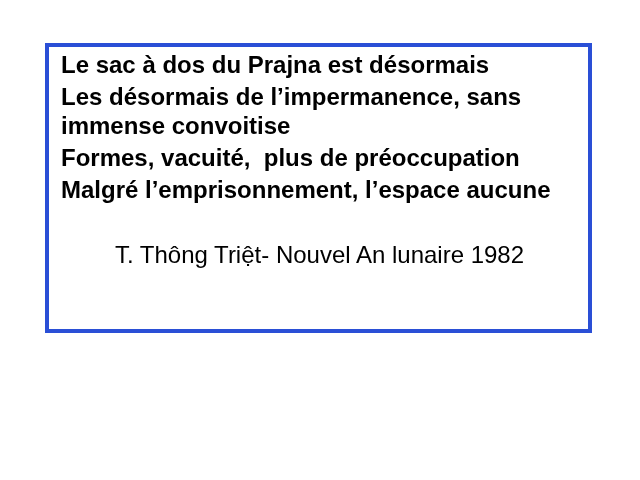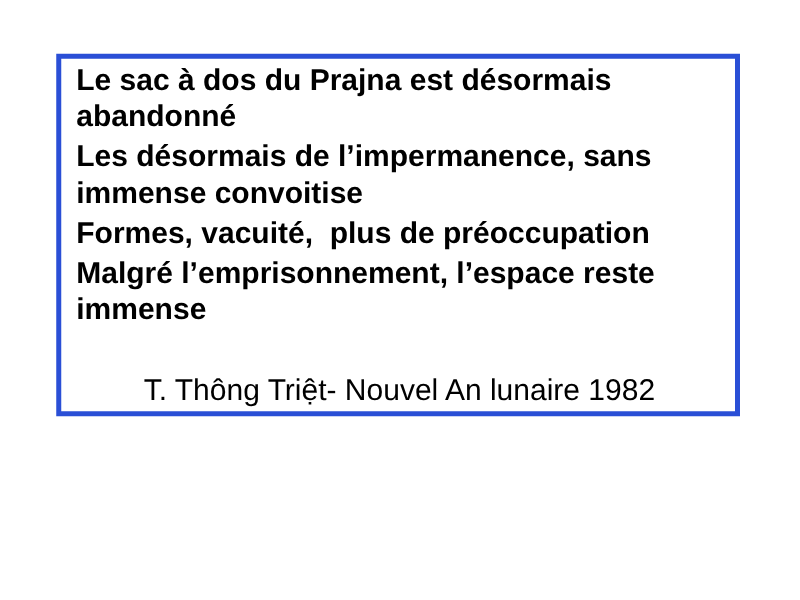--- a/index.html
+++ b/index.html
@@ -51,33 +51,31 @@
   }
 </style>
 </head>
 <body style="background: rgb(255, 255, 255); color: rgb(0, 0, 0);">
 
 <div class="slide">
   <div class="text-box" style="border-color: rgb(42, 79, 214);">
 
     <div class="paragraph">
       <div class="poem-line">Le sac à dos du Prajna est désormais</div>
-      <div class="poem-line">abandonné</div>
     </div>
 
     <div class="paragraph">
       <div class="poem-line">Les désormais de l’impermanence, sans</div>
       <div class="poem-line">immense convoitise</div>
     </div>
 
     <div class="paragraph">
       <div class="poem-line">Formes, vacuité,  plus de préoccupation</div>
     </div>
 
     <div class="paragraph">
-      <div class="poem-line">Malgré l’emprisonnement, l’espace reste</div>
-      <div class="poem-line">immense</div>
+      <div class="poem-line">Malgré l’emprisonnement, l’espace aucune</div>
     </div>
 
     <div class="attribution">T. Thông Triệt- Nouvel An lunaire 1982</div>
 
   </div>
 </div>
 
 </body></html>

